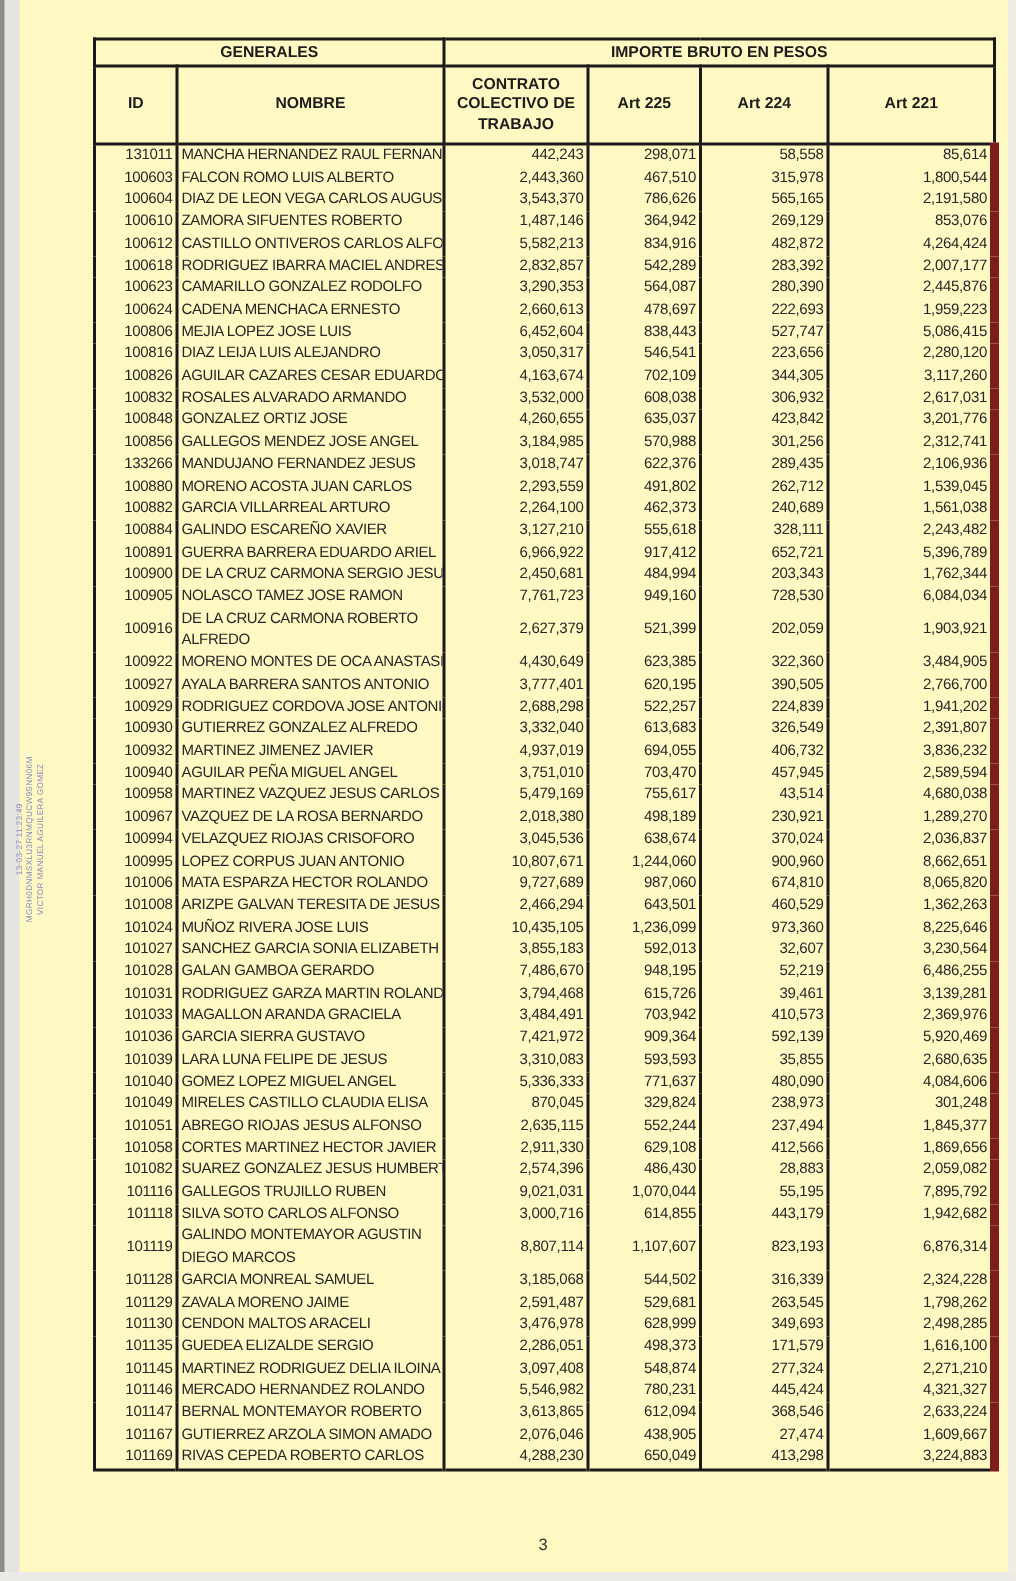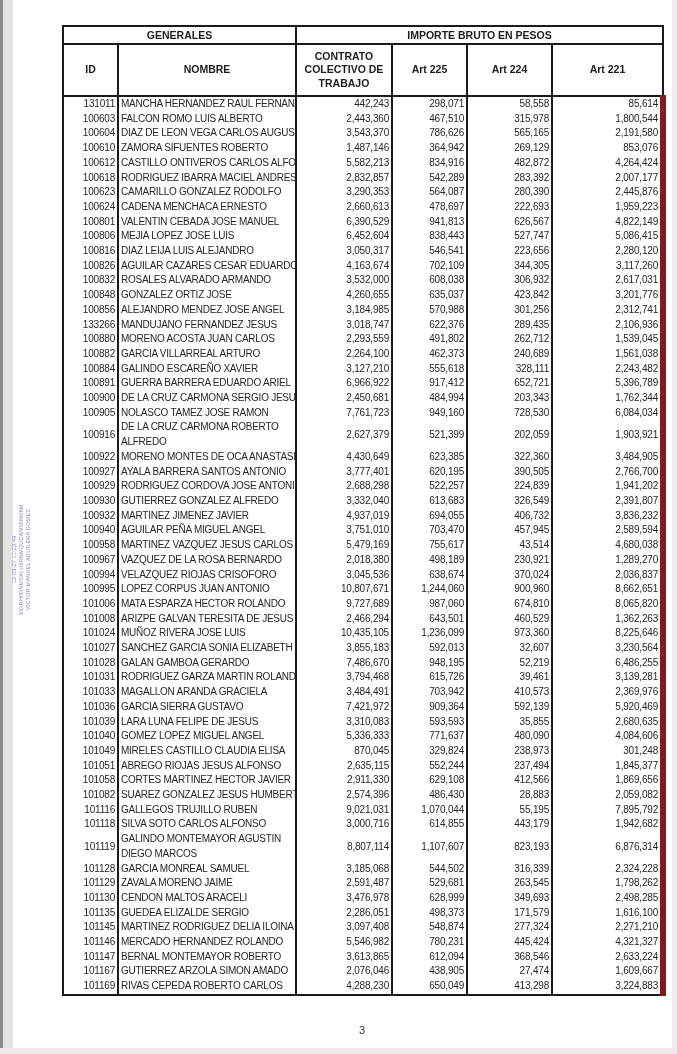--- a/index.html
+++ b/index.html
@@ -1,17 +1,17 @@
 <!DOCTYPE html>
 <html><head>
 <meta charset="utf-8">
 <style>
   html,body{margin:0;padding:0;}
   body{background:#d8d6d3;font-family:"Liberation Sans",sans-serif;}
-  .photo{position:relative;width:677px;height:1054px;background:#ffffff;color:#222;overflow:hidden;}
+  .photo{position:relative;width:677px;height:1054px;background:#fef9c3;color:#222;overflow:hidden;}
   .edge-left{position:absolute;left:0;top:0;width:13px;height:100%;background:#e6e4e1;}
   .edge-dark{position:absolute;left:0;top:0;width:3px;height:100%;background:#8d8d8b;}
   .edge-right{position:absolute;right:0;top:0;width:5px;height:100%;background:#eeedea;}
   .edge-bottom{position:absolute;left:0;bottom:0;width:100%;height:6px;background:#eceae7;}
 
   table.payroll{position:absolute;left:62px;top:25px;width:600px;border-collapse:collapse;
     table-layout:fixed;border-bottom:2px solid #1a1a1a;}
   .payroll th{border:2px solid #1a1a1a;font-weight:bold;font-size:10.5px;text-align:center;
     padding:1px 2px;color:#1c1c1c;}
   .row-group th{height:14px;}
@@ -129,28 +129,20 @@
         </tr>
         <tr>
           <td class="c-id">100624</td>
           <td class="c-name">CADENA MENCHACA ERNESTO</td>
           <td class="c-num c2">2,660,613</td>
           <td class="c-num c3">478,697</td>
           <td class="c-num c4">222,693</td>
           <td class="c-num c5">1,959,223</td>
         </tr>
         <tr>
-          <td class="c-id">100801</td>
-          <td class="c-name">VALENTIN CEBADA JOSE MANUEL</td>
-          <td class="c-num c2">6,390,529</td>
-          <td class="c-num c3">941,813</td>
-          <td class="c-num c4">626,567</td>
-          <td class="c-num c5">4,822,149</td>
-        </tr>
-        <tr>
           <td class="c-id">100806</td>
           <td class="c-name">MEJIA LOPEZ JOSE LUIS</td>
           <td class="c-num c2">6,452,604</td>
           <td class="c-num c3">838,443</td>
           <td class="c-num c4">527,747</td>
           <td class="c-num c5">5,086,415</td>
         </tr>
         <tr>
           <td class="c-id">100816</td>
           <td class="c-name">DIAZ LEIJA LUIS ALEJANDRO</td>
@@ -178,21 +170,21 @@
         <tr>
           <td class="c-id">100848</td>
           <td class="c-name">GONZALEZ ORTIZ JOSE</td>
           <td class="c-num c2">4,260,655</td>
           <td class="c-num c3">635,037</td>
           <td class="c-num c4">423,842</td>
           <td class="c-num c5">3,201,776</td>
         </tr>
         <tr>
           <td class="c-id">100856</td>
-          <td class="c-name">ALEJANDRO MENDEZ JOSE ANGEL</td>
+          <td class="c-name">GALLEGOS MENDEZ JOSE ANGEL</td>
           <td class="c-num c2">3,184,985</td>
           <td class="c-num c3">570,988</td>
           <td class="c-num c4">301,256</td>
           <td class="c-num c5">2,312,741</td>
         </tr>
         <tr>
           <td class="c-id">133266</td>
           <td class="c-name">MANDUJANO FERNANDEZ JESUS</td>
           <td class="c-num c2">3,018,747</td>
           <td class="c-num c3">622,376</td>

